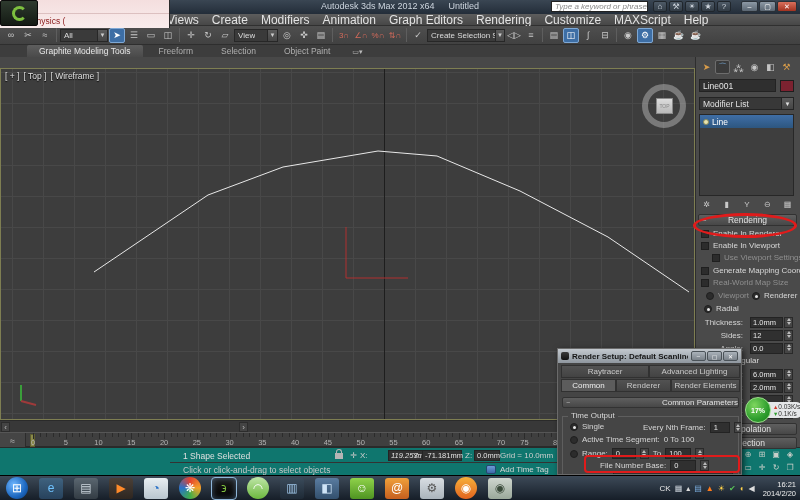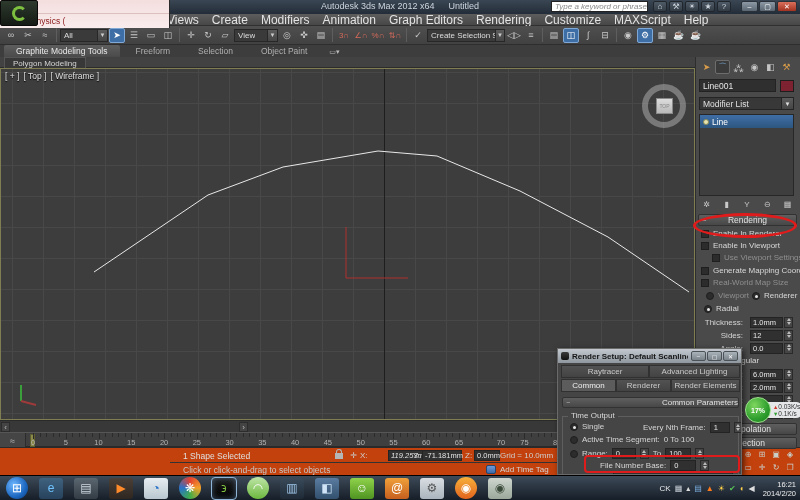--- a/index.html
+++ b/index.html
@@ -29,21 +29,21 @@
   
   .toolbar{position:absolute;left:0;top:26px;width:800px;height:19px;background:linear-gradient(#4f4f4f,#414141);border-bottom:1px solid #2e2e2e;display:flex;align-items:center;padding-left:3px;gap:1px;}
   .ico{display:flex;align-items:center;justify-content:center;width:16px;height:15px;font-size:9px;color:#c9c9c9;border-radius:2px;flex:none;}
   .ico.hl{background:#3d6ea5;border:1px solid #7fa8d4;color:#fff;}
   .tsep{width:1px;height:14px;background:#2d2d2d;border-right:1px solid #5e5e5e;margin:0 2px;flex:none;}
   .tdrop{height:13px;background:#3a3a3a;border:1px solid #272727;display:flex;align-items:center;justify-content:space-between;padding-left:3px;font-size:8px;color:#ddd;flex:none;}
   .tdrop .arr{width:10px;height:11px;background:linear-gradient(#5c5c5c,#454545);border-left:1px solid #272727;display:flex;align-items:center;justify-content:center;font-size:6px;color:#ccc;}
   .snap{color:#d46a5a;font-size:8px;}
 
   
-  .ribbon{position:absolute;left:0;top:45px;width:800px;height:12px;background:#3d3d3d;display:flex;align-items:flex-end;padding-left:4px;gap:4px;}
+  .ribbon{position:absolute;left:0;top:45px;width:800px;height:12px;background:#3d3d3d;display:flex;align-items:flex-end;padding-left:27px;gap:4px;}
   .rtab{font-size:8.5px;color:#b0b0b0;padding:1px 12px;white-space:nowrap;}
   .rtab.active{background:linear-gradient(#5e5e5e,#4a4a4a);color:#e8e8e8;border-radius:2px 2px 0 0;}
   .rmin{font-size:7px;color:#bbb;padding:1px 6px;}
   .ribbon2{position:absolute;left:0;top:57px;width:800px;height:11px;background:#424242;border-bottom:1px solid #2c2c2c;}
   .ptab{position:absolute;left:4px;top:0;height:11px;padding:0 8px;background:#383838;border:1px solid #555;border-bottom:none;font-size:8px;color:#d5d5d5;display:flex;align-items:center;}
 
   
   .viewport{position:absolute;left:0;top:68px;width:695px;height:352px;background-color:#3d3d3d;border:1px solid #7e7e52;background-image:linear-gradient(#484848 1px,transparent 1px),linear-gradient(90deg,#484848 1px,transparent 1px);background-size:31px 31px;background-position:11px 3px;overflow:hidden;}
   .vaxis{position:absolute;left:383px;top:0;width:1px;height:352px;background:#1e1e1e;}
   .vlabel{position:absolute;left:4px;top:2px;display:flex;gap:4px;font-size:8.5px;color:#e0e0e0;text-shadow:0 1px 1px #000;}
@@ -56,21 +56,21 @@
   .timeslider{position:absolute;left:0;top:420px;width:695px;height:12px;background:#383838;border-top:1px solid #2a2a2a;}
   .ts-arrow{position:absolute;top:1px;width:9px;height:10px;display:flex;align-items:center;justify-content:center;font-size:8px;color:#bbb;background:#444;border:1px solid #2c2c2c;}
   .ts-handle{position:absolute;left:12px;top:1px;width:226px;height:10px;background:linear-gradient(#616161,#4b4b4b);border:1px solid #787878;border-radius:2px;display:flex;align-items:center;justify-content:center;font-size:8px;color:#e8e8e8;}
   .trackbar{position:absolute;left:0;top:432px;width:695px;height:15px;background:#3f3f3f;border-top:1px solid #565656;border-bottom:1px solid #2a2a2a;}
   .tb-btn{position:absolute;left:0;top:0;width:26px;height:15px;background:#454545;border-right:1px solid #2c2c2c;display:flex;align-items:center;justify-content:center;color:#bbb;font-size:9px;}
   .tick{position:absolute;top:0;width:1px;background:#2b2b2b;}
   .ticklabel{position:absolute;top:5px;width:20px;text-align:center;font-size:7.5px;color:#b2b2b2;}
   .tmarker{position:absolute;left:30px;top:1px;width:5px;height:13px;background:#8a8a4a;border:1px solid #5e5e30;}
 
   
-  .statusbar{position:absolute;left:0;top:447px;width:800px;height:28px;background:#c2410c;border-top:1px solid #2a2a2a;}
+  .statusbar{position:absolute;left:0;top:447px;width:800px;height:28px;background:#0f766e;border-top:1px solid #2a2a2a;}
   .statusdiv{position:absolute;left:170px;top:14px;width:525px;height:1px;background:#333;}
   .listener{position:absolute;left:0;top:0;width:170px;height:28px;background:linear-gradient(#f4dede,#f9ecec);border-right:1px solid #2a2a2a;}
   .listener .txt{position:absolute;left:3px;top:16px;font-size:8.5px;color:#8a1a1a;white-space:nowrap;}
   .listener .split{position:absolute;left:0;top:13px;width:100%;height:1px;background:#dcc0c0;}
   .st-sel{position:absolute;left:183px;top:3px;font-size:8.5px;color:#e0e0e0;}
   .st-prompt{position:absolute;left:183px;top:17px;font-size:8.5px;color:#c8c8c8;}
   .lockico{position:absolute;left:335px;top:5px;width:8px;height:6px;background:#b5b5b5;}
   .lockico:before{content:"";position:absolute;left:1px;top:-4px;width:4px;height:4px;border:1px solid #b5b5b5;border-bottom:none;border-radius:3px 3px 0 0;}
   .absrel{position:absolute;left:348px;top:2px;width:11px;height:11px;color:#c9c9c9;font-size:8px;display:flex;align-items:center;justify-content:center;}
   .coord-label{position:absolute;top:3px;font-size:8px;color:#cfcfcf;}
@@ -255,23 +255,20 @@
       <span class="ico">☕</span>
     </div>
 
   <div class="ribbon" id="ribbon">
       <span class="rtab active">Graphite Modeling Tools</span>
       <span class="rtab">Freeform</span>
       <span class="rtab">Selection</span>
       <span class="rtab">Object Paint</span>
       <span class="rmin">▭▾</span>
     </div>
-  <div class="ribbon2">
-    <div class="ptab">Polygon Modeling</div>
-  </div>
 
   <div class="viewport">
     <div class="vaxis"></div>
     <svg class="vsvg" width="695" height="352">
       <polyline id="spline" fill="none" stroke-width="1" points="93,203 207,126 282,98 377,82 436,87 519,122 607,168 688,223" stroke="#e8e8e8"></polyline>
       <polyline id="redshape" fill="none" stroke-width="1" points="345,158 345,209 407,209" stroke="#b03030"></polyline>
       <line x1="20" y1="332" x2="20" y2="316" stroke="#3a9e3a" stroke-width="2"></line>
       <line x1="20" y1="332" x2="35" y2="336" stroke="#9e3a3a" stroke-width="2"></line>
     </svg>
     <div class="vlabel">

